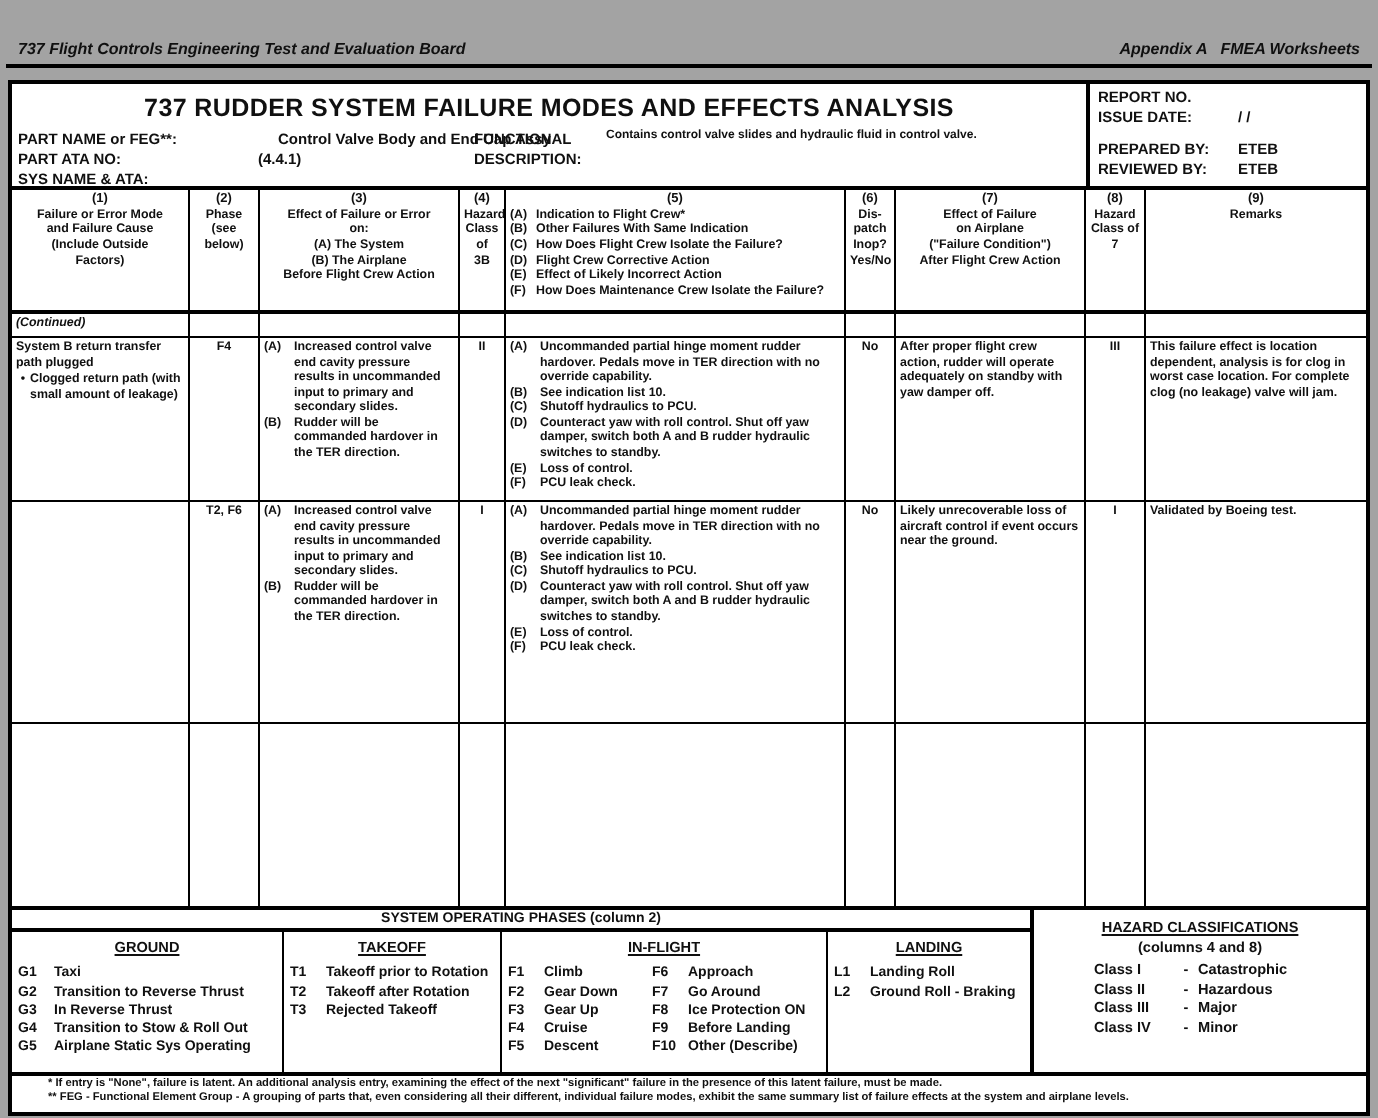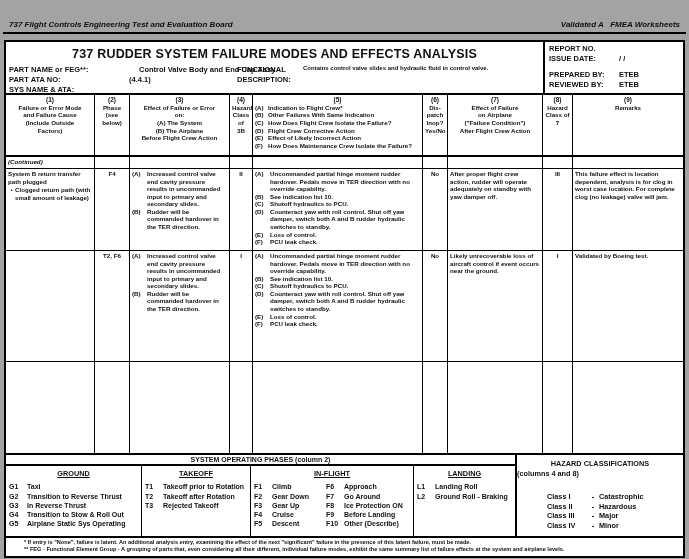--- a/index.html
+++ b/index.html
@@ -69,38 +69,38 @@
   .pc2 { width:109px; border-right:1px solid #000; }
   .pc3 { width:163px; border-right:1px solid #000; }
   .pc4 { flex:1; }
   .ptitle { text-align:center; text-decoration:underline; font-size:7.3px; margin:2px 0 4px 0; }
   .pitem { display:flex; }
   .pcode { width:18px; flex:none; }
   .if-cols { display:flex; }
   .if-c1 { width:72px; flex:none; }
   .if-c2 { flex:1; }
   .hazard-box { flex:1; font-size:7.3px; line-height:1.35; padding-top:4px; }
-  .hz-title { text-align:center; }
-  .hz-sub { text-align:left; margin-bottom:13px; }
+  .hz-title { text-align:center;text-decoration:underline; }
+  .hz-sub { text-align:center; margin-bottom:1px; }
   .hz-item { display:flex; padding-left:30px; }
   .hz-cls { width:40px; flex:none; }
   .hz-dash { width:12px; flex:none; text-align:center; }
 
   
   .footnotes { border-top:2px solid #000; font-size:5.6px; line-height:1.3; padding:1px 4px 2px 18px; }
   .fn { text-indent:-9px; padding-left:9px; }
 </style>
 </head>
 <body>
 
 <div class="page">
 
   <div class="page-header">
     <span>737 Flight Controls Engineering Test and Evaluation Board</span>
-    <span>Validated A   FMEA Worksheets</span>
+    <span>Appendix A   FMEA Worksheets</span>
   </div>
 
   <div class="sheet">
 
     <div class="title-block">
       <div class="tb-left">
         <div class="doc-title">737 RUDDER SYSTEM FAILURE MODES AND EFFECTS ANALYSIS</div>
         <div class="part-info">
           <div class="pi-line">
             <span class="pi-label w1">PART NAME or FEG**:</span>

